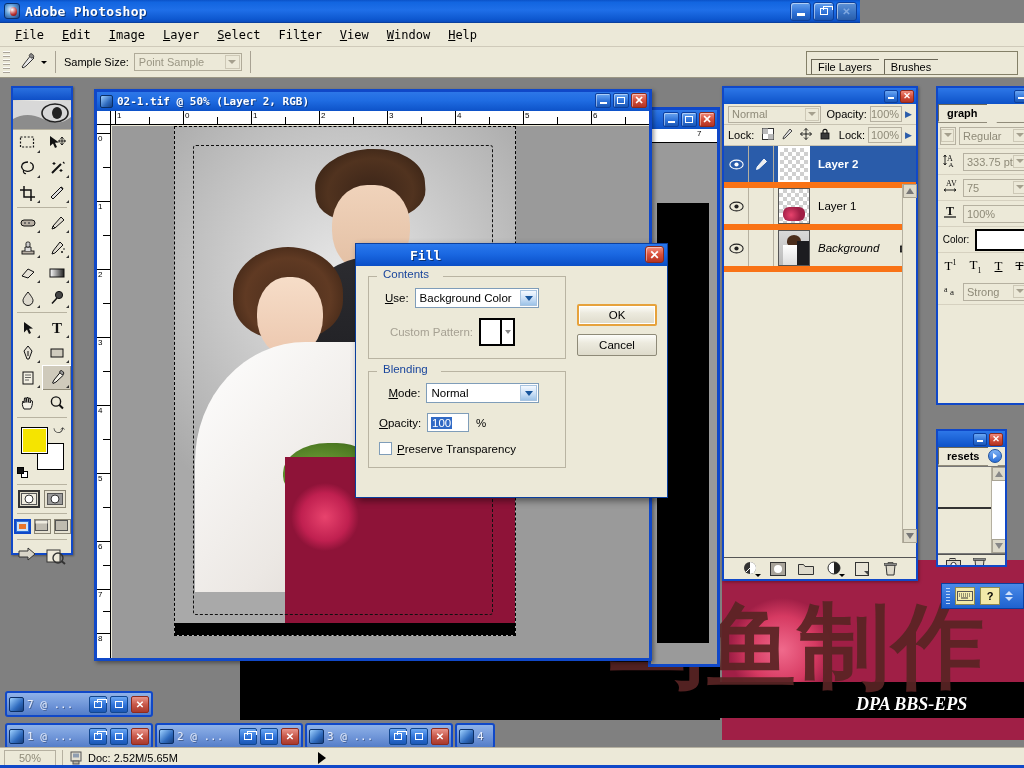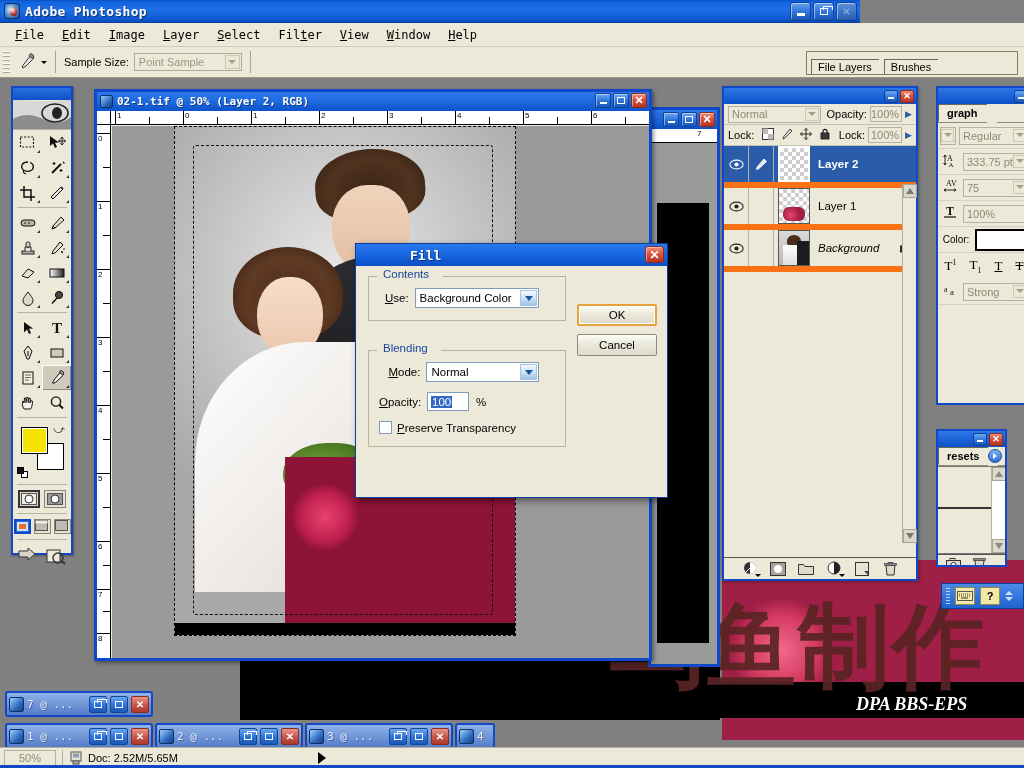--- a/index.html
+++ b/index.html
@@ -339,21 +339,21 @@
     position:absolute; right:3px; top:2px; width:19px; height:17px;
     border:1px solid #8e2a1c; border-radius:3px;
     background: linear-gradient(to bottom, #f3907f, #d9503b 50%, #b43322);
     display:flex; align-items:center; justify-content:center;
     color:#fff; font-size:12px; font-weight:bold; line-height:1;
     box-shadow: inset 1px 1px 0 rgba(255,255,255,0.45);
   }
   .fd-body { padding: 10px 10px 0 12px; position: relative; }
   .group {
     border: 1px solid #b9b4a2; border-top: none;
-    position: relative; margin-bottom: 29px; padding: 12px 26px 12px 10px;
+    position: relative; margin-bottom: 12px; padding: 12px 26px 12px 10px;
   }
   .group::before, .group::after {
     content: ""; position: absolute; top: 0; height: 1px; background: #b9b4a2;
   }
   .group::before { left: 0; width: 8px; }
   .group-legend {
     position: absolute; top: -8px; left: 10px; padding: 0 4px;
     background: #ece9d8; color: #19459c; font-size: 11.5px;
   }
   .group .topline-right {
@@ -1352,20 +1352,29 @@
         <div class="group-legend">Contents</div>
         <div class="row">
           <div class="row-label" style="width:38px;"><u>U</u>se:</div>
           <div class="combo" style="width:134px;">
             <span>Background Color</span>
             <span class="cbarrow">
                 <span class="chev"></span>
               </span>
           </div>
         </div>
+        <div class="row" style="margin-bottom:0;">
+          <div class="row-label dim" style="width:100px;">Custom Pattern:</div>
+          <div class="pattern-swatch">
+            <div class="sw"></div>
+            <div class="ar">
+                <span style="width:0;height:0;border-left:3px solid transparent;border-right:3px solid transparent;border-top:4px solid #888;"></span>
+              </div>
+          </div>
+        </div>
       </div>
 
       <div class="group" style="width:198px;">
         <div class="topline-right" style="width:124px;"></div>
         <div class="group-legend">Blending</div>
         <div class="row">
           <div class="row-label" style="width:48px;"><u>M</u>ode:</div>
           <div class="combo" style="width:114px;">
             <span>Normal</span>
             <span class="cbarrow">

